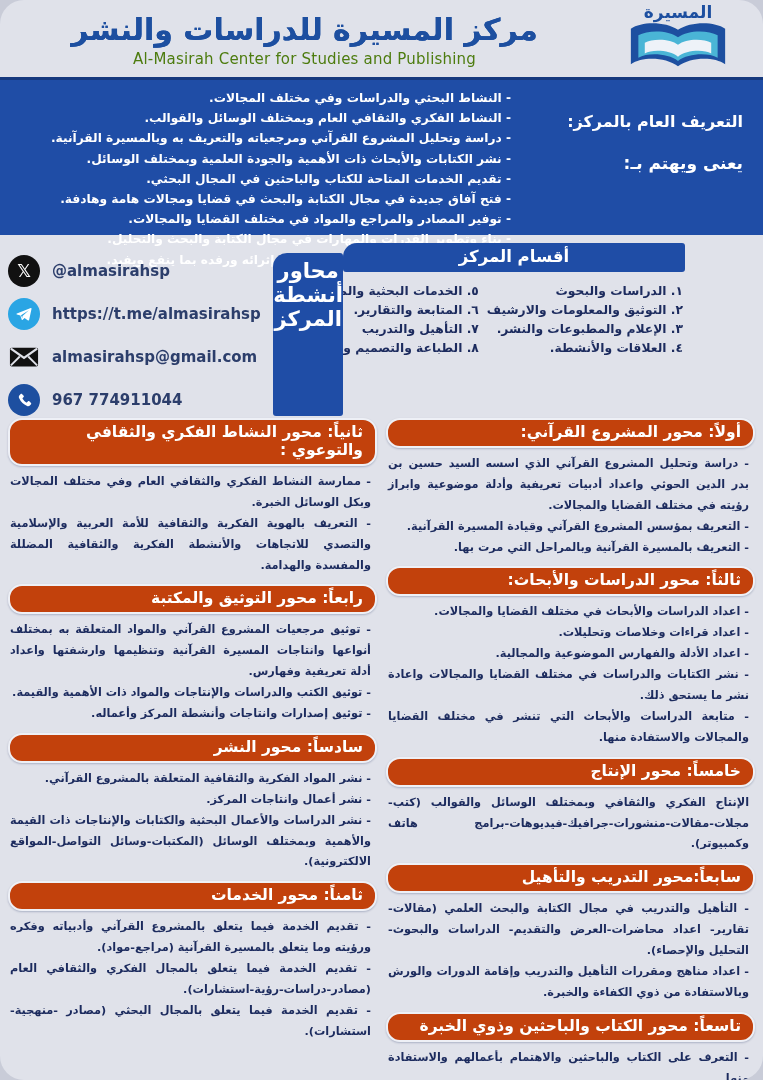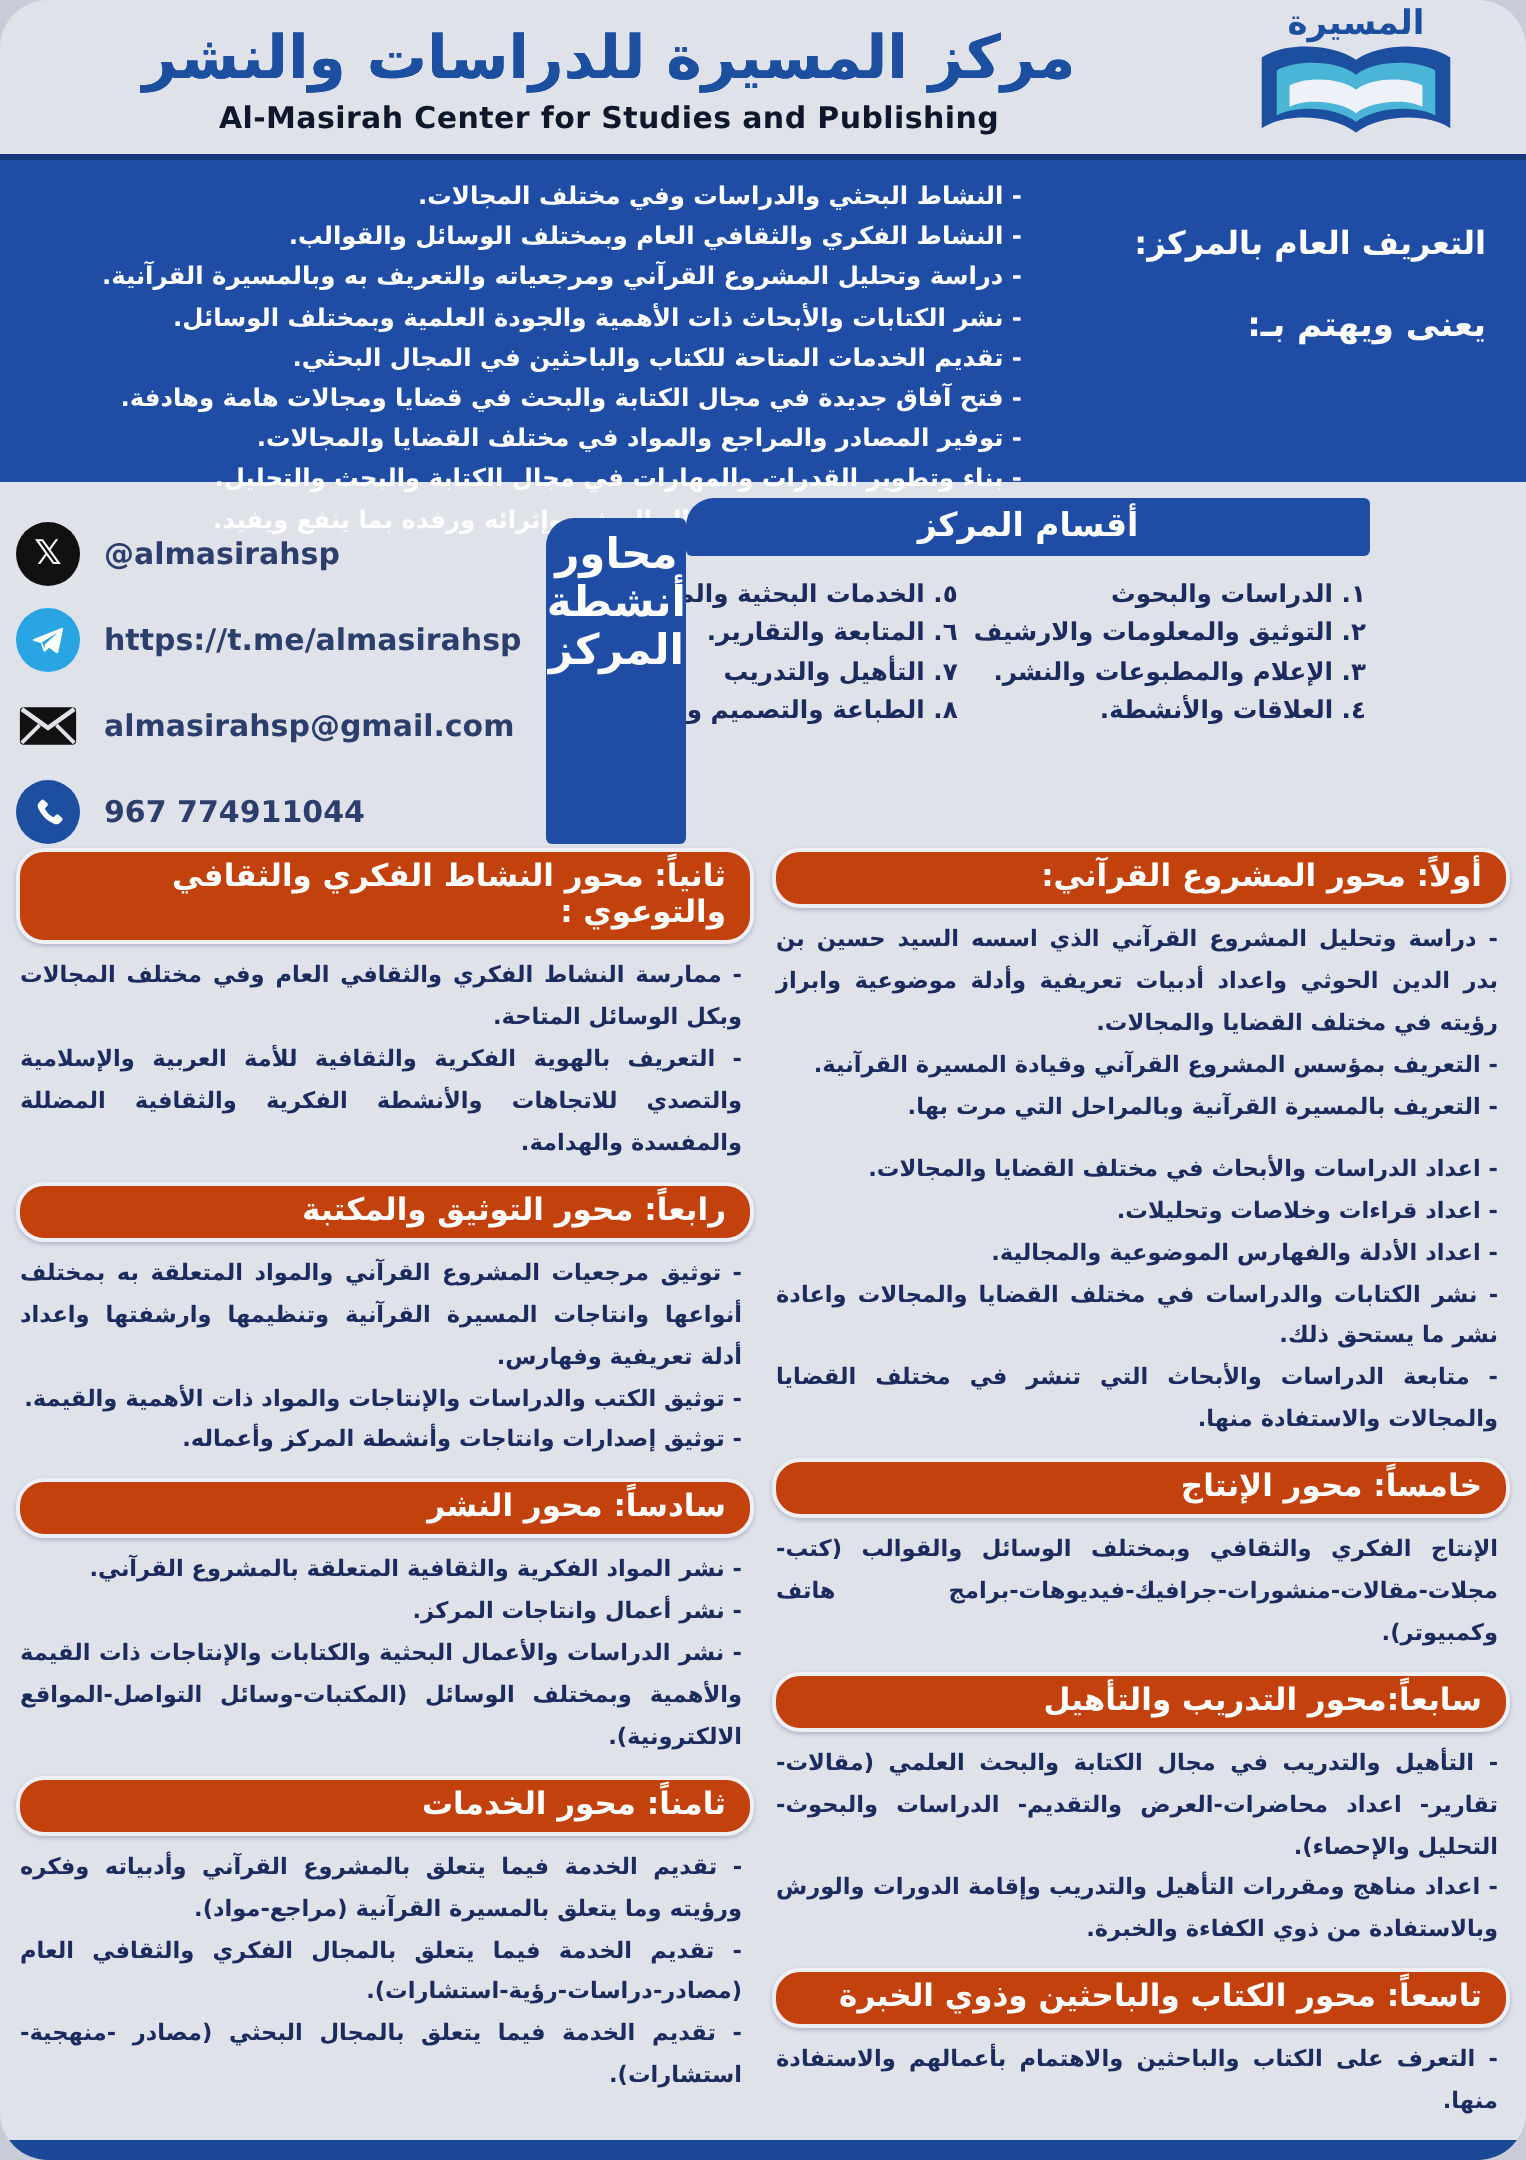--- a/index.html
+++ b/index.html
@@ -9,21 +9,21 @@
     width:763px; height:1080px; margin:0 auto; position:relative;
     background:#e0e2ea; overflow:hidden; display:flex; flex-direction:column;border-radius:24px;
   }
 
   
   .top-header { height:92px; display:flex; flex-direction:row-reverse; align-items:center; padding:4px 10px 0; }
   .logo-wrap { width:150px; display:flex; flex-direction:column; align-items:center; }
   .logo-word { color:#1d4fa0; font-weight:bold; font-size:17px; line-height:1; margin-bottom:-4px; }
   .title-wrap { flex:1; text-align:center; padding-right:4px; }
   .title-ar { color:#1d4fa0; font-size:30px; font-weight:bold; line-height:1.15; text-shadow:0 0 0 #1d4fa0; }
-  .title-en { color:#0f172a; font-size:15px; font-weight:bold; letter-spacing:.2px; margin-top:2px; }
+  .title-en { color:#4d7c0f; font-size:15px; font-weight:normal; letter-spacing:.2px; margin-top:2px; }
 
   
   .banner { background:#1f4da6; border-top:3px solid #16397e; color:#fff; direction:rtl;
             display:flex; padding:10px 14px 12px; min-height:158px; }
   .banner-right { width:238px; padding-top:22px; padding-right:6px; }
   .banner-h1 { font-size:16px; font-weight:bold; margin-bottom:22px; }
   .banner-h2 { font-size:17px; font-weight:bold; }
   .banner-list { flex:1; text-align:right; padding-left:4px; }
   .banner-item { font-size:12.2px; font-weight:bold; line-height:1.45; margin-bottom:2.5px; }
   .banner-item::before { content:"- "; }
@@ -161,20 +161,21 @@
     <div class="col">
       <div class="section">
         <div class="sec-head">أولاً: محور المشروع القرآني:</div>
         <div class="sec-body">
             <div class="bullet-item">دراسة وتحليل المشروع القرآني الذي اسسه السيد حسين بن بدر الدين الحوثي واعداد أدبيات تعريفية وأدلة موضوعية وابراز رؤيته في مختلف القضايا والمجالات.</div>
             <div class="bullet-item">التعريف بمؤسس المشروع القرآني وقيادة المسيرة القرآنية.</div>
             <div class="bullet-item">التعريف بالمسيرة القرآنية وبالمراحل التي مرت بها.</div>
           </div>
       </div>
       <div class="section">
+        <div class="sec-head">ثالثاً: محور الدراسات والأبحاث:</div>
         <div class="sec-body">
             <div class="bullet-item">اعداد الدراسات والأبحاث في مختلف القضايا والمجالات.</div>
             <div class="bullet-item">اعداد قراءات وخلاصات وتحليلات.</div>
             <div class="bullet-item">اعداد الأدلة والفهارس الموضوعية والمجالية.</div>
             <div class="bullet-item">نشر الكتابات والدراسات في مختلف القضايا والمجالات واعادة نشر ما يستحق ذلك.</div>
             <div class="bullet-item">متابعة الدراسات والأبحاث التي تنشر في مختلف القضايا والمجالات والاستفادة منها.</div>
           </div>
       </div>
       <div class="section">
         <div class="sec-head">خامساً: محور الإنتاج</div>
@@ -194,21 +195,21 @@
         <div class="sec-body">
             <div class="bullet-item">التعرف على الكتاب والباحثين والاهتمام بأعمالهم والاستفادة منها.</div>
           </div>
       </div>
     </div>
 
     <div class="col">
       <div class="section">
         <div class="sec-head">ثانياً: محور النشاط الفكري والثقافي والتوعوي :</div>
         <div class="sec-body">
-            <div class="bullet-item">ممارسة النشاط الفكري والثقافي العام وفي مختلف المجالات وبكل الوسائل المتاحة.</div>
+            <div class="bullet-item">ممارسة النشاط الفكري والثقافي العام وفي مختلف المجالات وبكل الوسائل الخبرة.</div>
             <div class="bullet-item">التعريف بالهوية الفكرية والثقافية للأمة العربية والإسلامية والتصدي للاتجاهات والأنشطة الفكرية والثقافية المضللة والمفسدة والهدامة.</div>
           </div>
       </div>
       <div class="section">
         <div class="sec-head">رابعاً: محور التوثيق والمكتبة</div>
         <div class="sec-body">
             <div class="bullet-item">توثيق مرجعيات المشروع القرآني والمواد المتعلقة به بمختلف أنواعها وانتاجات المسيرة القرآنية وتنظيمها وارشفتها واعداد أدلة تعريفية وفهارس.</div>
             <div class="bullet-item">توثيق الكتب والدراسات والإنتاجات والمواد ذات الأهمية والقيمة.</div>
             <div class="bullet-item">توثيق إصدارات وانتاجات وأنشطة المركز وأعماله.</div>
           </div>

